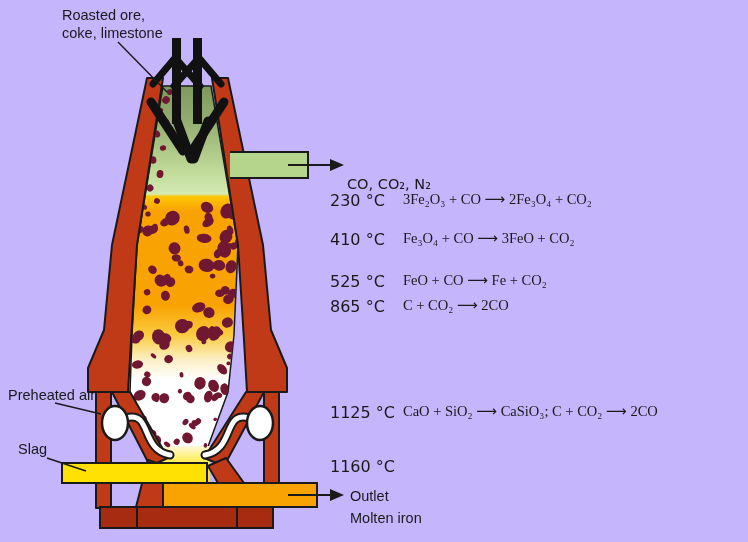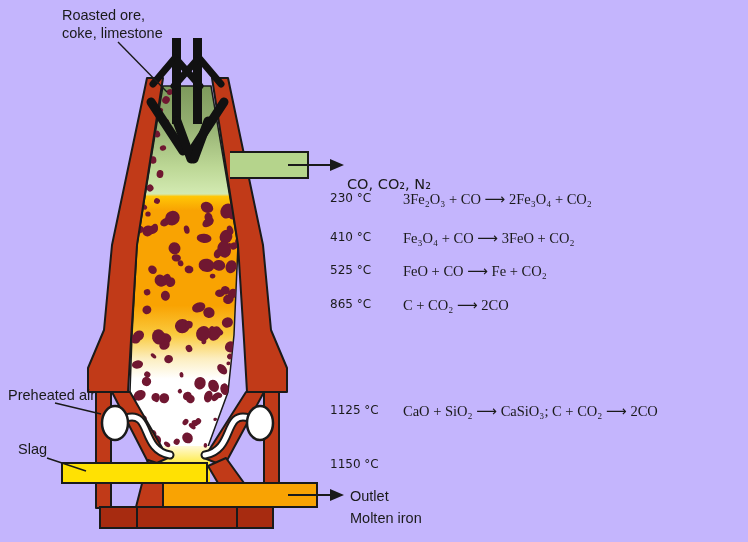--- a/index.html
+++ b/index.html
@@ -2,21 +2,21 @@
 <html><head>
 <meta charset="utf-8">
 <style>
   html,body{margin:0;padding:0;background:#ffffff;}
   #stage{position:relative;width:748px;height:542px;background:#c4b5fd;overflow:hidden;
          font-family:"Liberation Sans",sans-serif;color:#1a1a1a;}
   #diagram{position:absolute;left:0;top:0;}
   .lbl{position:absolute;font-size:14.5px;line-height:18px;color:#1a1a1a;white-space:pre;}
   .chem{position:absolute;font-family:"DejaVu Sans",sans-serif;font-size:14.5px;color:#1a1a1a;white-space:pre;}
   .rx-row{position:absolute;left:0;width:748px;height:20px;}
-  .rx-temp{position:absolute;left:330px;top:0;font-family:"DejaVu Sans",sans-serif;font-size:12px;white-space:pre;}
+  .rx-temp{position:absolute;left:330px;top:0;font-family:"DejaVu Sans",sans-serif;font-size:16px;white-space:pre;}
   .rx-eq{position:absolute;left:403px;top:0;font-family:Liberation Serif, serif;font-size:14.5px;white-space:pre;}
 </style>
 </head>
 <body>
 
 <div id="stage">
 
   <svg id="diagram" width="748" height="542" viewBox="0 0 748 542">
     <defs>
       <linearGradient id="cavGrad" gradientUnits="userSpaceOnUse" x1="0" y1="86" x2="0" y2="452">
@@ -255,34 +255,34 @@
   <div class="chem" style="left:347px;top:156px;margin-top:20px;">CO, CO₂, N₂</div>
 
   <div class="rx-row" style="top:191px;">
     <span class="rx-temp">230 °C</span>
     <span class="rx-eq">3Fe₂O₃ + CO ⟶ 2Fe₃O₄ + CO₂</span>
   </div>
   <div class="rx-row" style="top:230px;">
     <span class="rx-temp">410 °C</span>
     <span class="rx-eq">Fe₃O₄ + CO ⟶ 3FeO + CO₂</span>
   </div>
-  <div class="rx-row" style="top:263px;">
+  <div class="rx-row" style="top:272px;">
     <span class="rx-temp">525 °C</span>
     <span class="rx-eq">FeO + CO ⟶ Fe + CO₂</span>
   </div>
   <div class="rx-row" style="top:297px;">
     <span class="rx-temp">865 °C</span>
     <span class="rx-eq">C + CO₂ ⟶ 2CO</span>
   </div>
   <div class="rx-row" style="top:403px;">
     <span class="rx-temp">1125 °C</span>
     <span class="rx-eq">CaO + SiO₂ ⟶ CaSiO₃; C + CO₂ ⟶ 2CO</span>
   </div>
   <div class="rx-row" style="top:457px;">
-    <span class="rx-temp">1150 °C</span>
+    <span class="rx-temp">1160 °C</span>
     <span class="rx-eq"></span>
   </div>
 
   <div class="lbl" style="left:8px;top:386px;">Preheated air</div>
   <div class="lbl" style="left:18px;top:440px;">Slag</div>
   <div class="lbl" style="left:350px;top:487px;">Outlet</div>
   <div class="lbl" style="left:350px;top:509px;">Molten iron</div>
 </div>
 
 </body></html>

